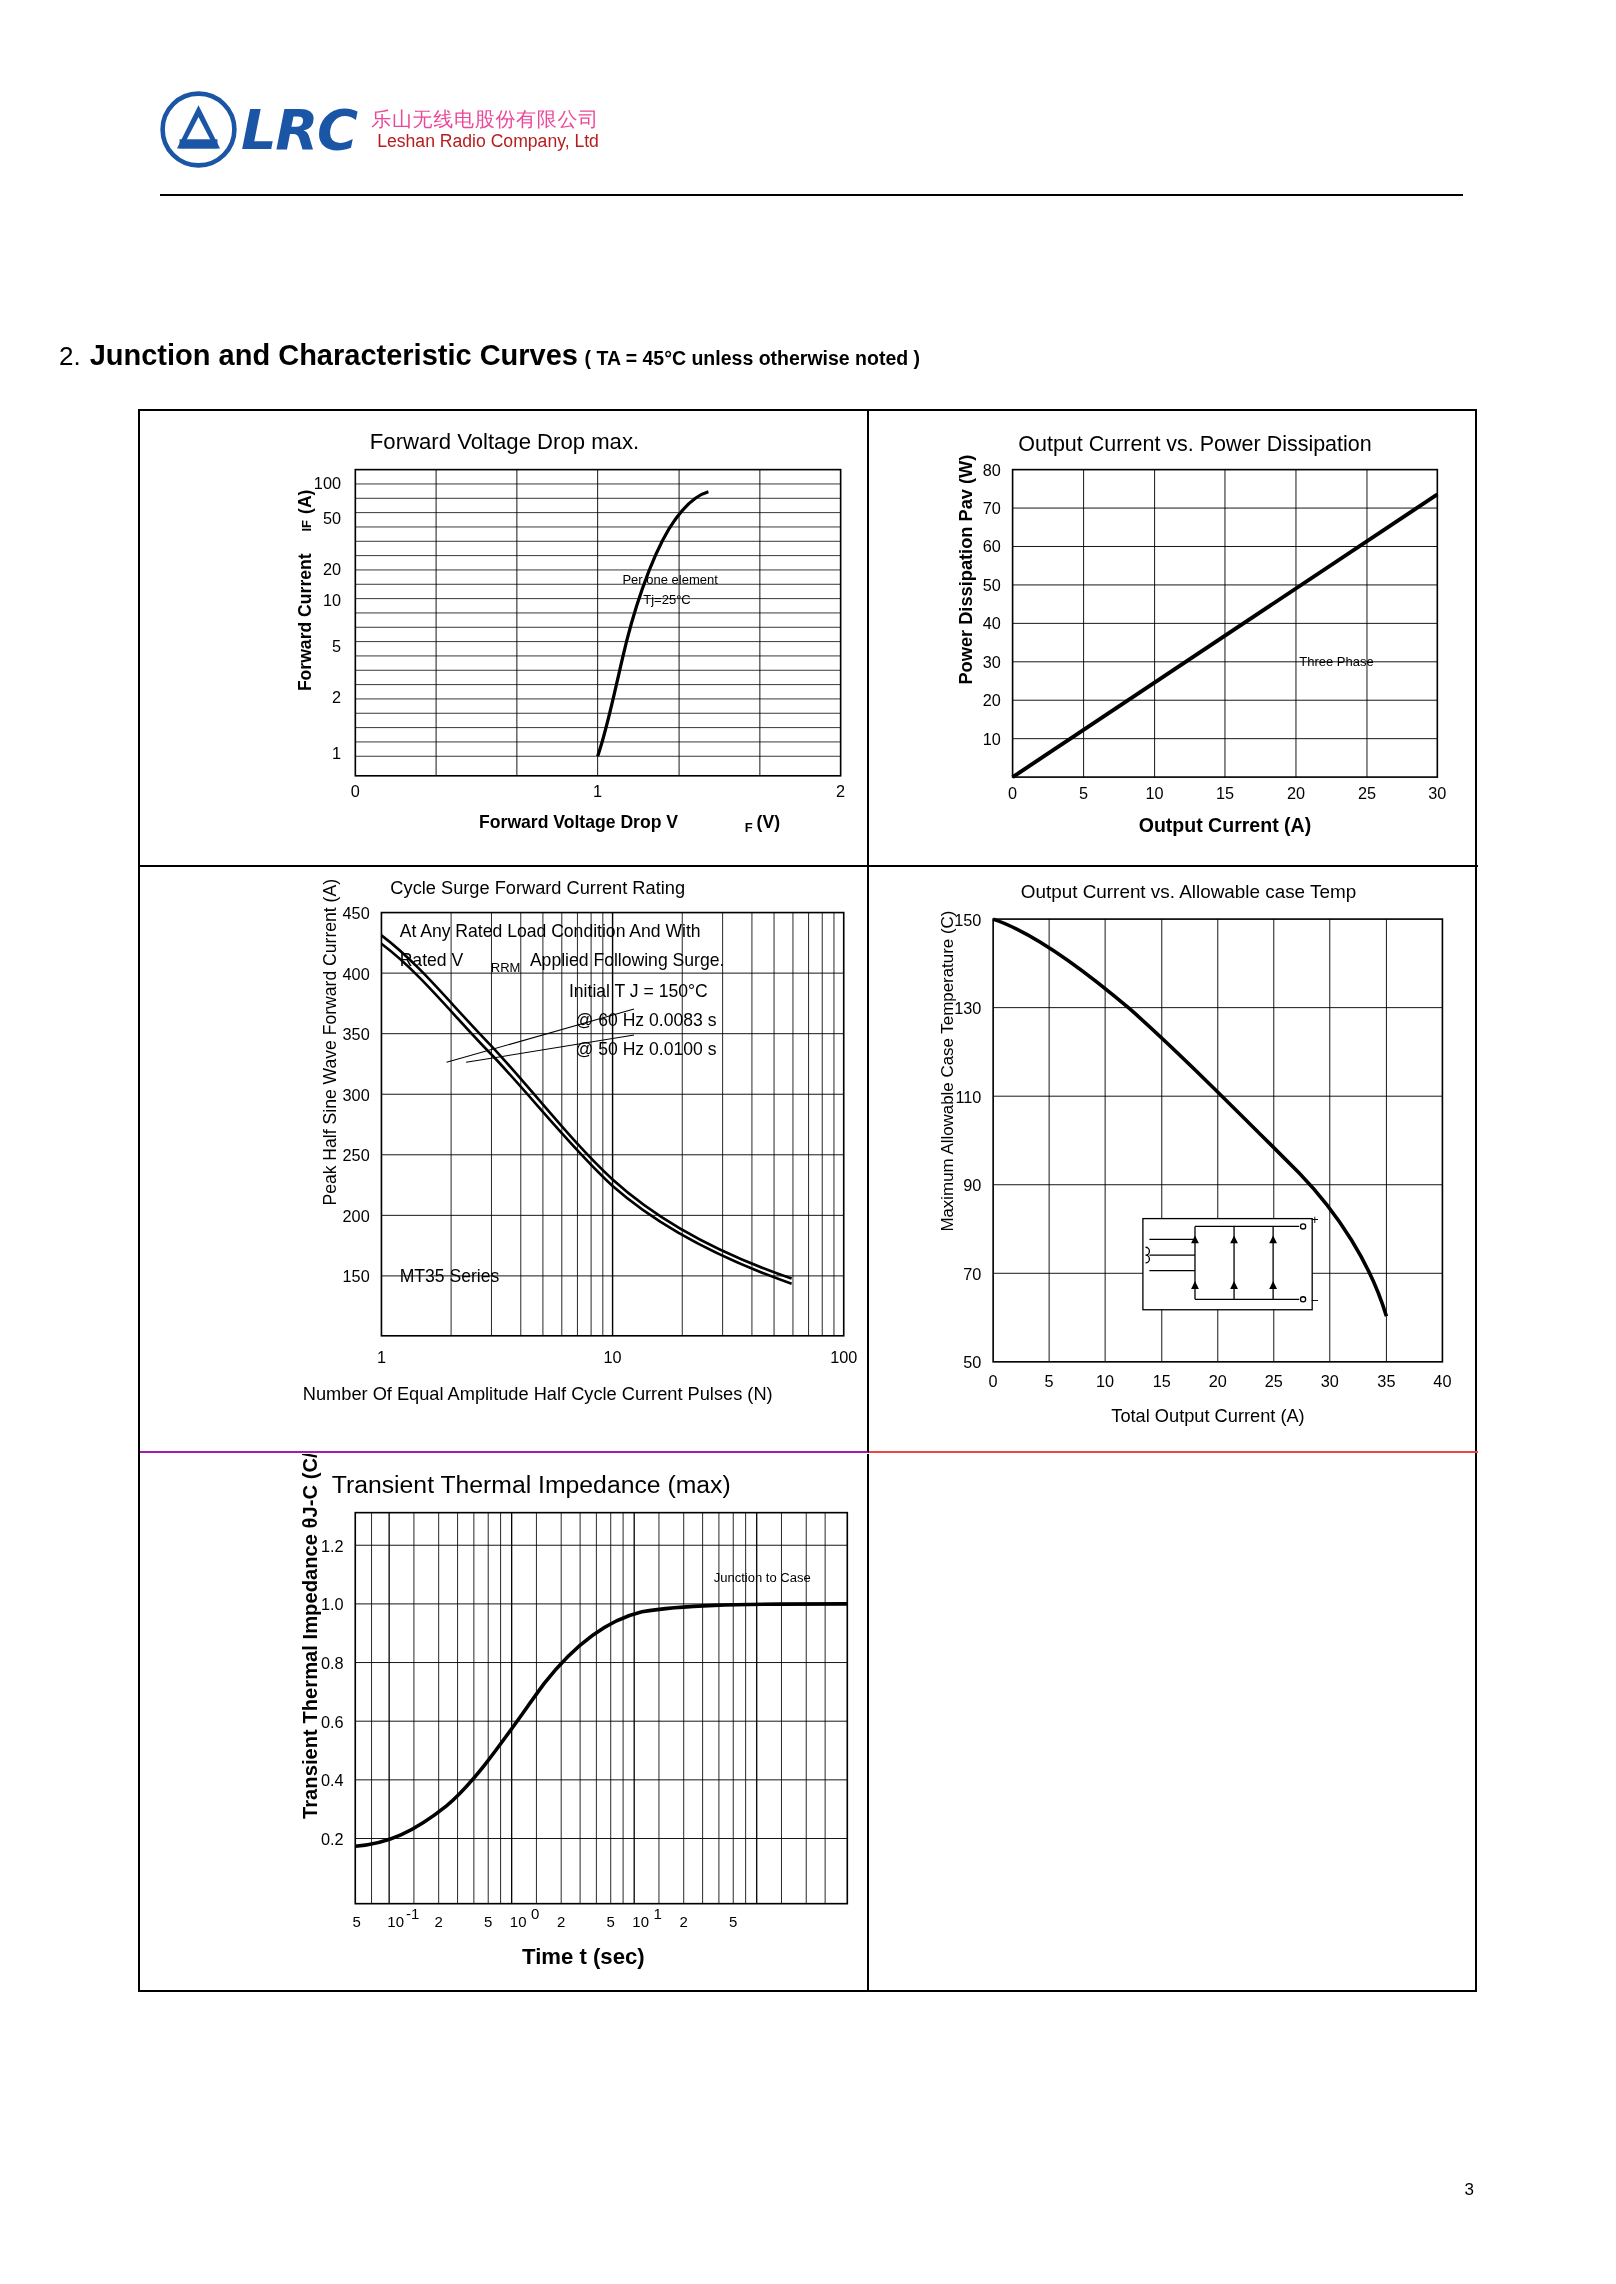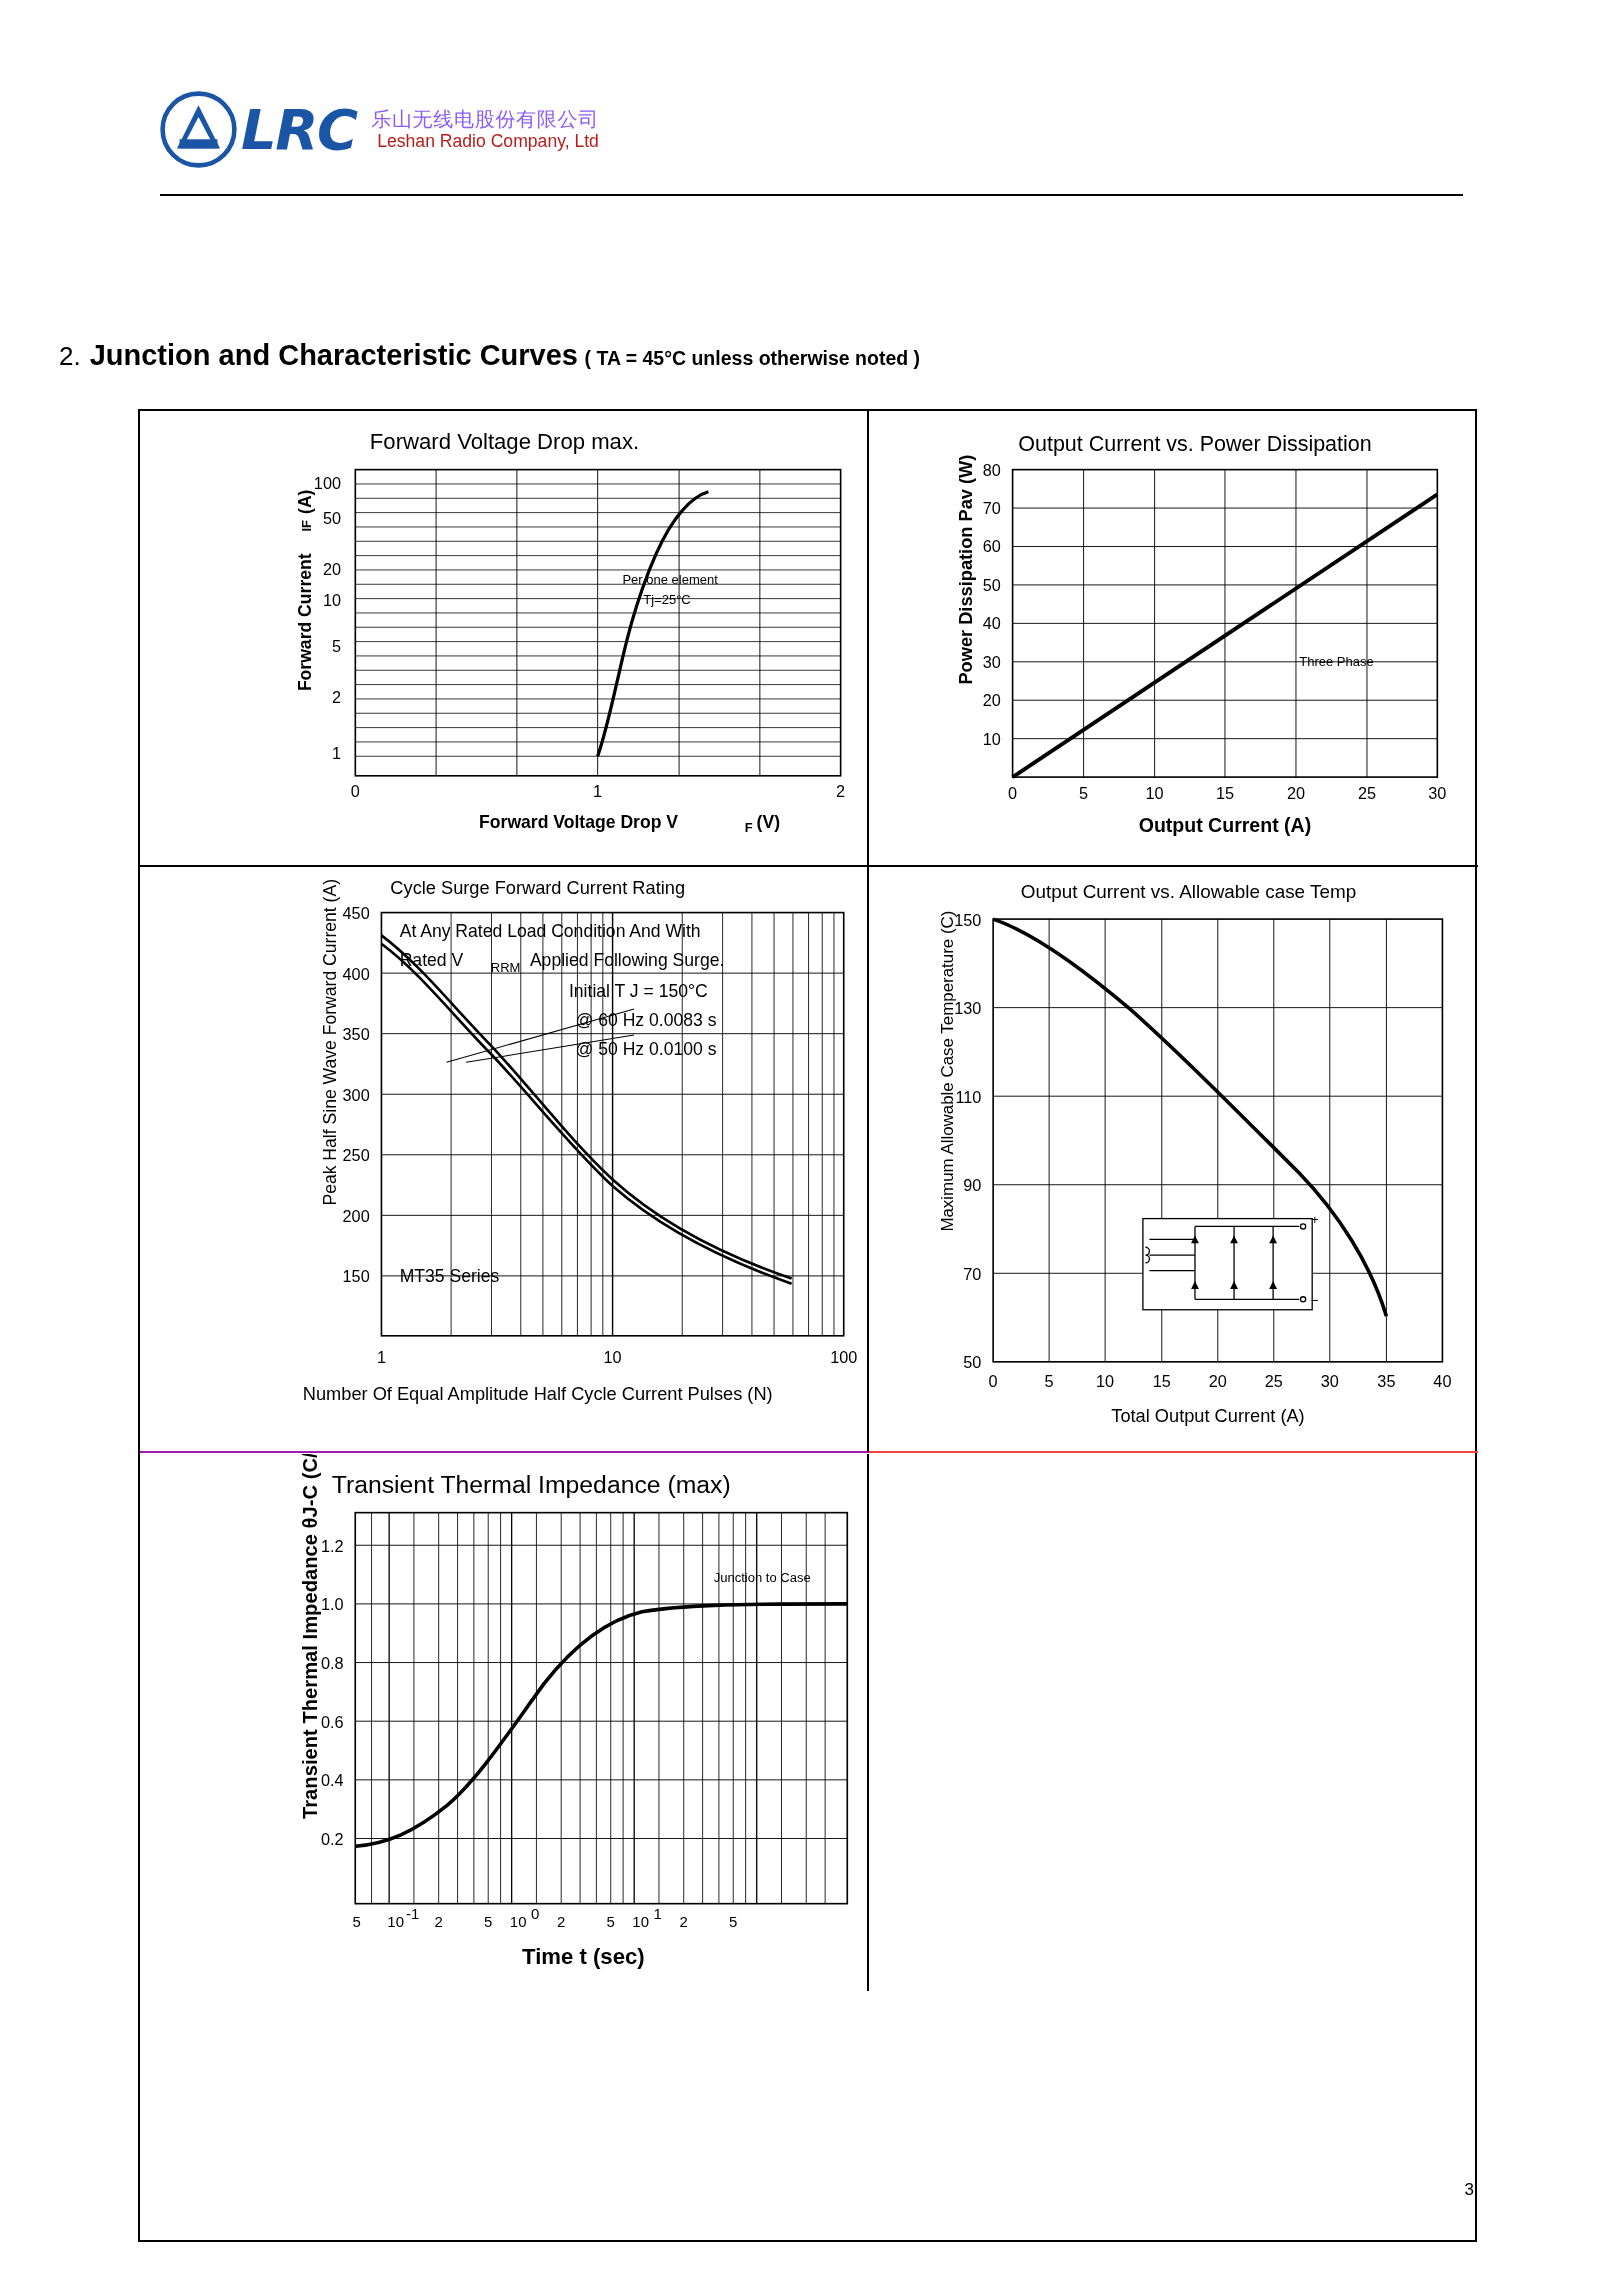--- a/index.html
+++ b/index.html
@@ -13,35 +13,35 @@
   }
   .page{position:absolute;left:0;top:0;width:1616px;height:2284px;}
 
   
   .header{position:absolute;left:160px;top:91px;width:1303px;height:98px;}
   .logo-wrap{position:absolute;left:0;top:0;display:flex;align-items:center;text-align:right;}
   .logo-mark{width:77px;height:77px;position:relative;}
   .logo-mark svg{display:block;}
   .logo-lrc{font-family:"DejaVu Sans", sans-serif;font-weight:bold;font-style:italic;font-size:56px;color:#1b55a5;letter-spacing:-1.3px;margin-left:3.9px;line-height:1;}
   .logo-text{margin-left:14.3px;line-height:1.15;}
-  .logo-cn{font-family:"DejaVu Sans", sans-serif;font-size:20px;color:#8b5cf6;letter-spacing:0.7px;}
+  .logo-cn{font-family:"DejaVu Sans", sans-serif;font-size:20px;color:#ec4899;letter-spacing:0.7px;}
   .logo-en{font-family:"Liberation Sans", sans-serif;font-size:17.6px;color:#b91c1c;}
   .header-rule{position:absolute;left:160px;top:194px;width:1303px;height:2px;background:#000;}
 
   .doc-title{position:absolute;left:0;top:207px;width:1616px;text-align:center;
     font-family:"Liberation Sans", sans-serif;font-weight:bold;font-size:43px;letter-spacing:0.7px;}
 
   .section-line{position:absolute;left:59px;top:339px;width:1499px;
     font-family:"Liberation Sans", sans-serif;}
   .sec-num{font-size:26px;}
   .sec-title{font-size:29px;font-weight:bold;margin-left:9px;}
   .sec-note{font-size:19.5px;font-weight:bold;margin-left:6.5px;}
 
   
-  .grid{position:absolute;left:138px;top:409px;width:1339px;height:1833px;border:2px solid #000;box-sizing:border-box;}
+  .grid{position:absolute;left:138px;top:409px;width:1339px;height:1583px;border:2px solid #000;box-sizing:border-box;}
   .cell{position:absolute;box-sizing:border-box;}
   .c-tl{left:0;top:0;width:729px;height:456px;border-right:2px solid #000;border-bottom:2px solid #000;}
   .c-tr{left:729px;top:0;width:609px;height:456px;border-bottom:2px solid #000;}
   .c-ml{left:0;top:456px;width:729px;height:586px;border-right:2px solid #000;border-bottom:2px solid #a21caf;}
   .c-mr{left:729px;top:456px;width:609px;height:586px;border-bottom:2px solid #ef4444;text-align:center;}
   .c-bl{left:0;top:1043px;width:729px;height:537px;border-right:2px solid #000;}
   .c-br{left:729px;top:1043px;width:609px;height:537px;}
 
   svg.plot{position:absolute;display:block;}
   .tick{font-family:"Liberation Sans", sans-serif;font-size:25px;fill:#000;}

